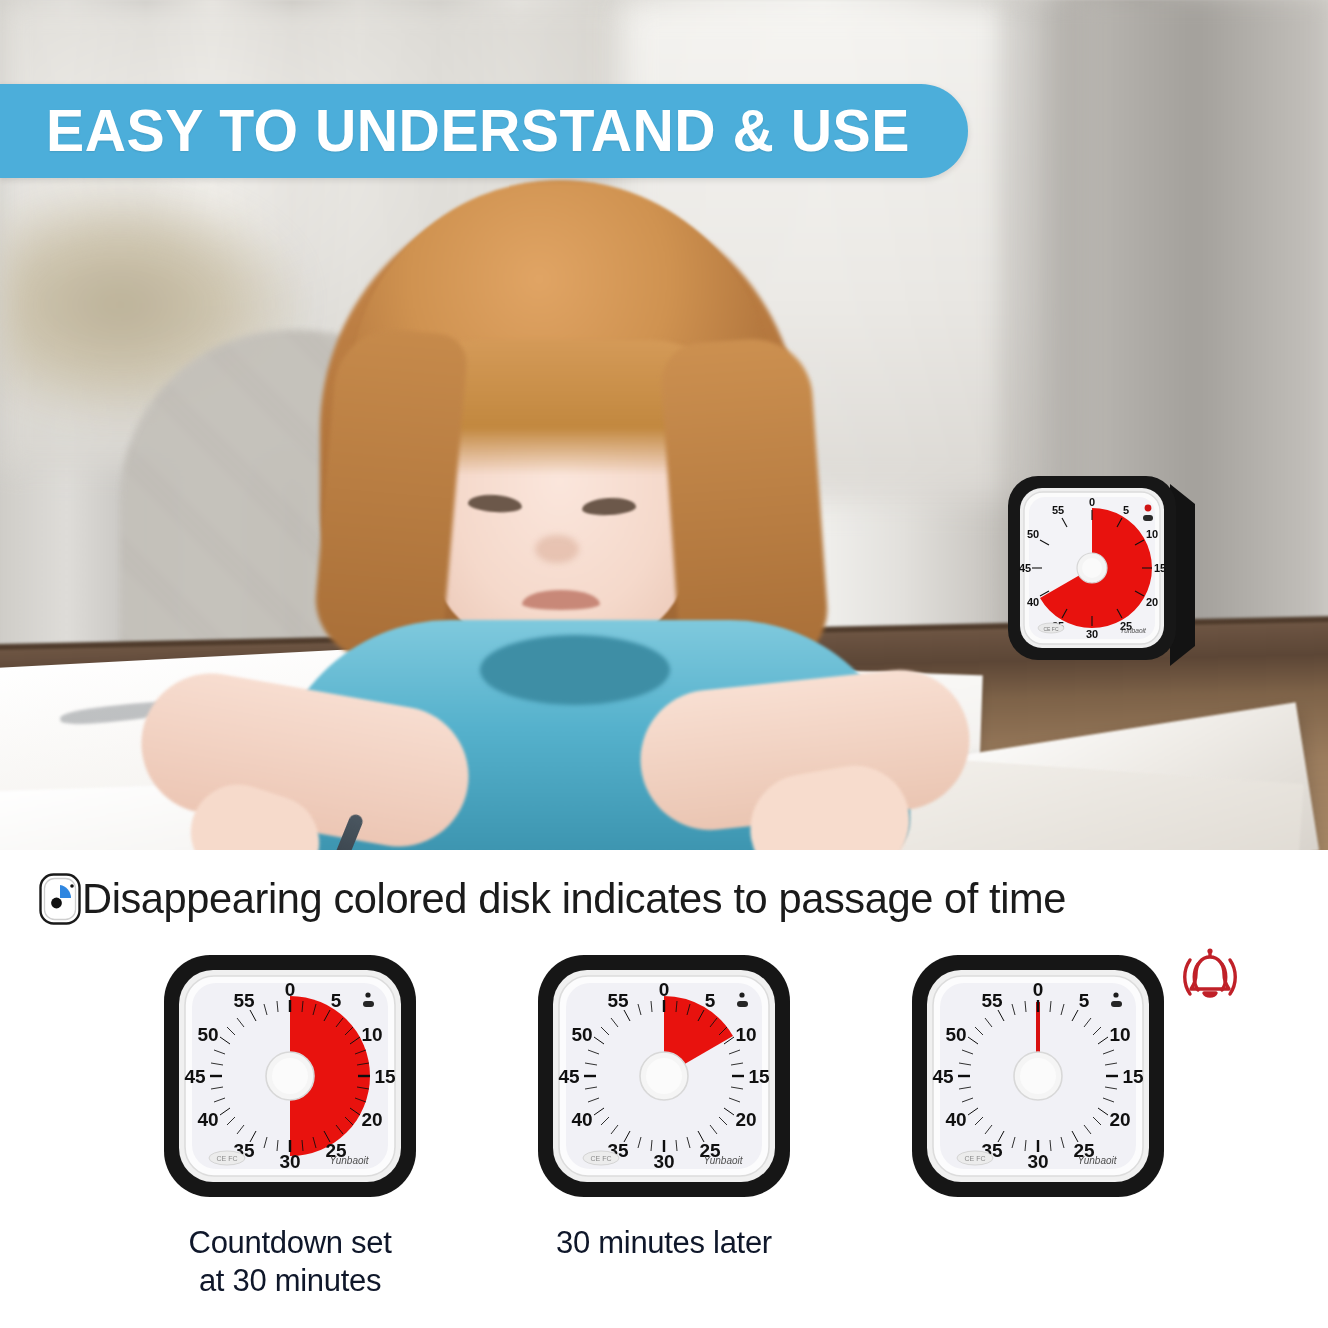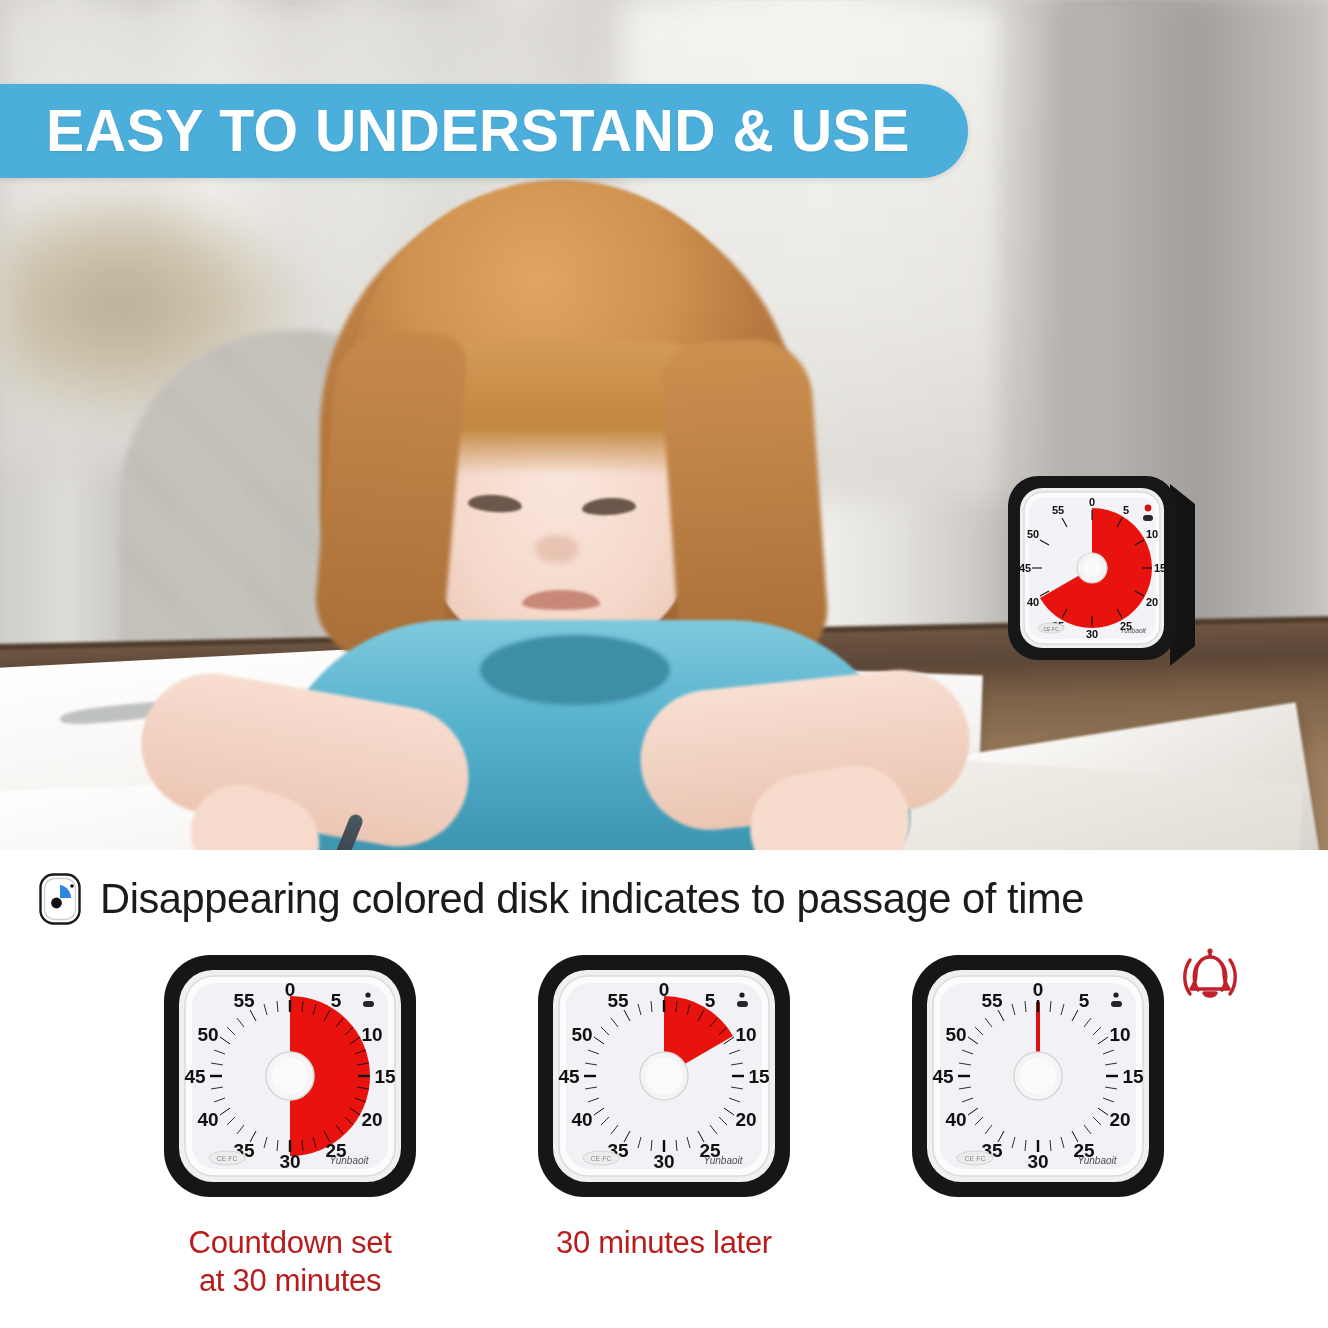--- a/index.html
+++ b/index.html
@@ -199,40 +199,40 @@
   
   .hero-timer { position: absolute; left: 1002px; top: 470px; width: 200px; height: 212px; }
 
   
   .lower {
     position: absolute; left: 0; top: 850px; width: 1328px; height: 478px;
     background: #ffffff;
   }
   .headline {
     position: absolute; left: 38px; top: 22px; width: 1260px;
-    display: flex; align-items: center; gap: 18px;
+    display: flex; align-items: center; 
   }
   .headline-icon { width: 44px; height: 54px; flex: 0 0 auto; }
   .headline-text {
     font-size: 42px; font-weight: 400; color: #1b1b1b;
     font-family: "Liberation Sans", sans-serif;
     letter-spacing: -.4px; white-space: nowrap;
     transform: scaleX(.99); transform-origin: left center;
   }
 
   .timer-row {
     position: absolute; left: 0; top: 100px; width: 1328px;
     display: flex; justify-content: center; align-items: flex-start; gap: 112px;
   }
   .timer-cell { position: relative; width: 262px; }
   .timer-box { width: 262px; height: 252px; position: relative; }
   .bell-wrap { position: absolute; right: -78px; top: -4px; width: 74px; height: 62px; }
   .caption {
     margin-top: 22px; text-align: center;
-    font-size: 31px; line-height: 1.22; color: #b91c1c;
+    font-size: 31px; line-height: 1.22; color: #0f172a;
     font-family: "Liberation Sans", sans-serif; letter-spacing: -.3px;
   }
   .cap-wide { white-space: nowrap; }
 </style>
 </head>
 <body>
 
 <div class="page">
 
   <div class="photo">

